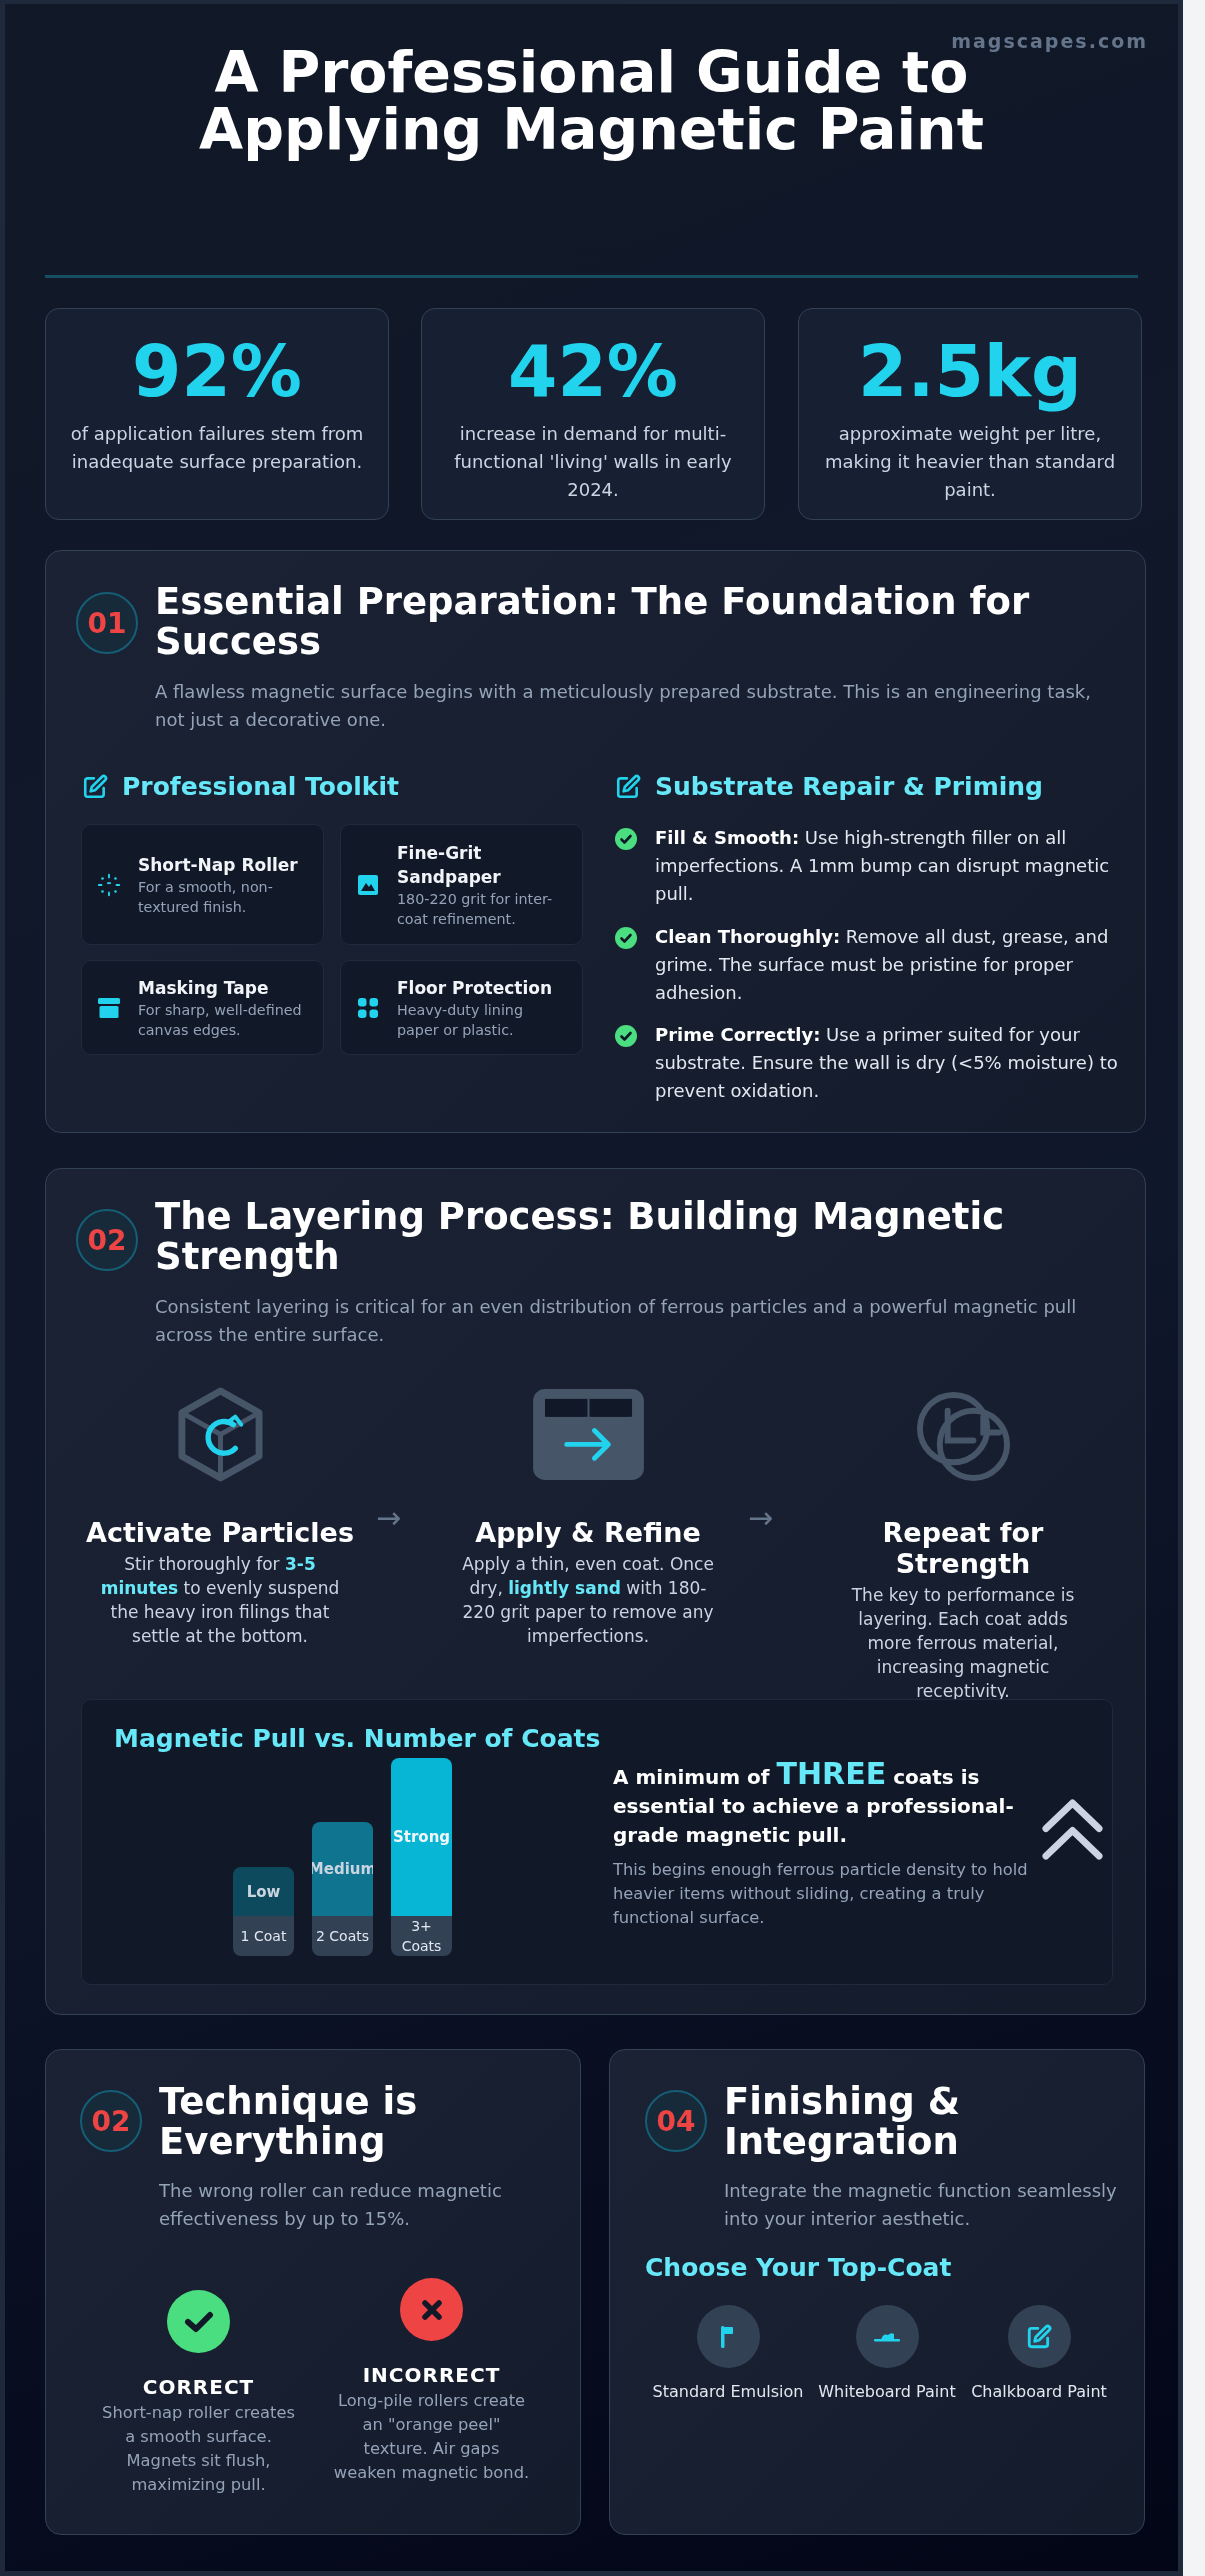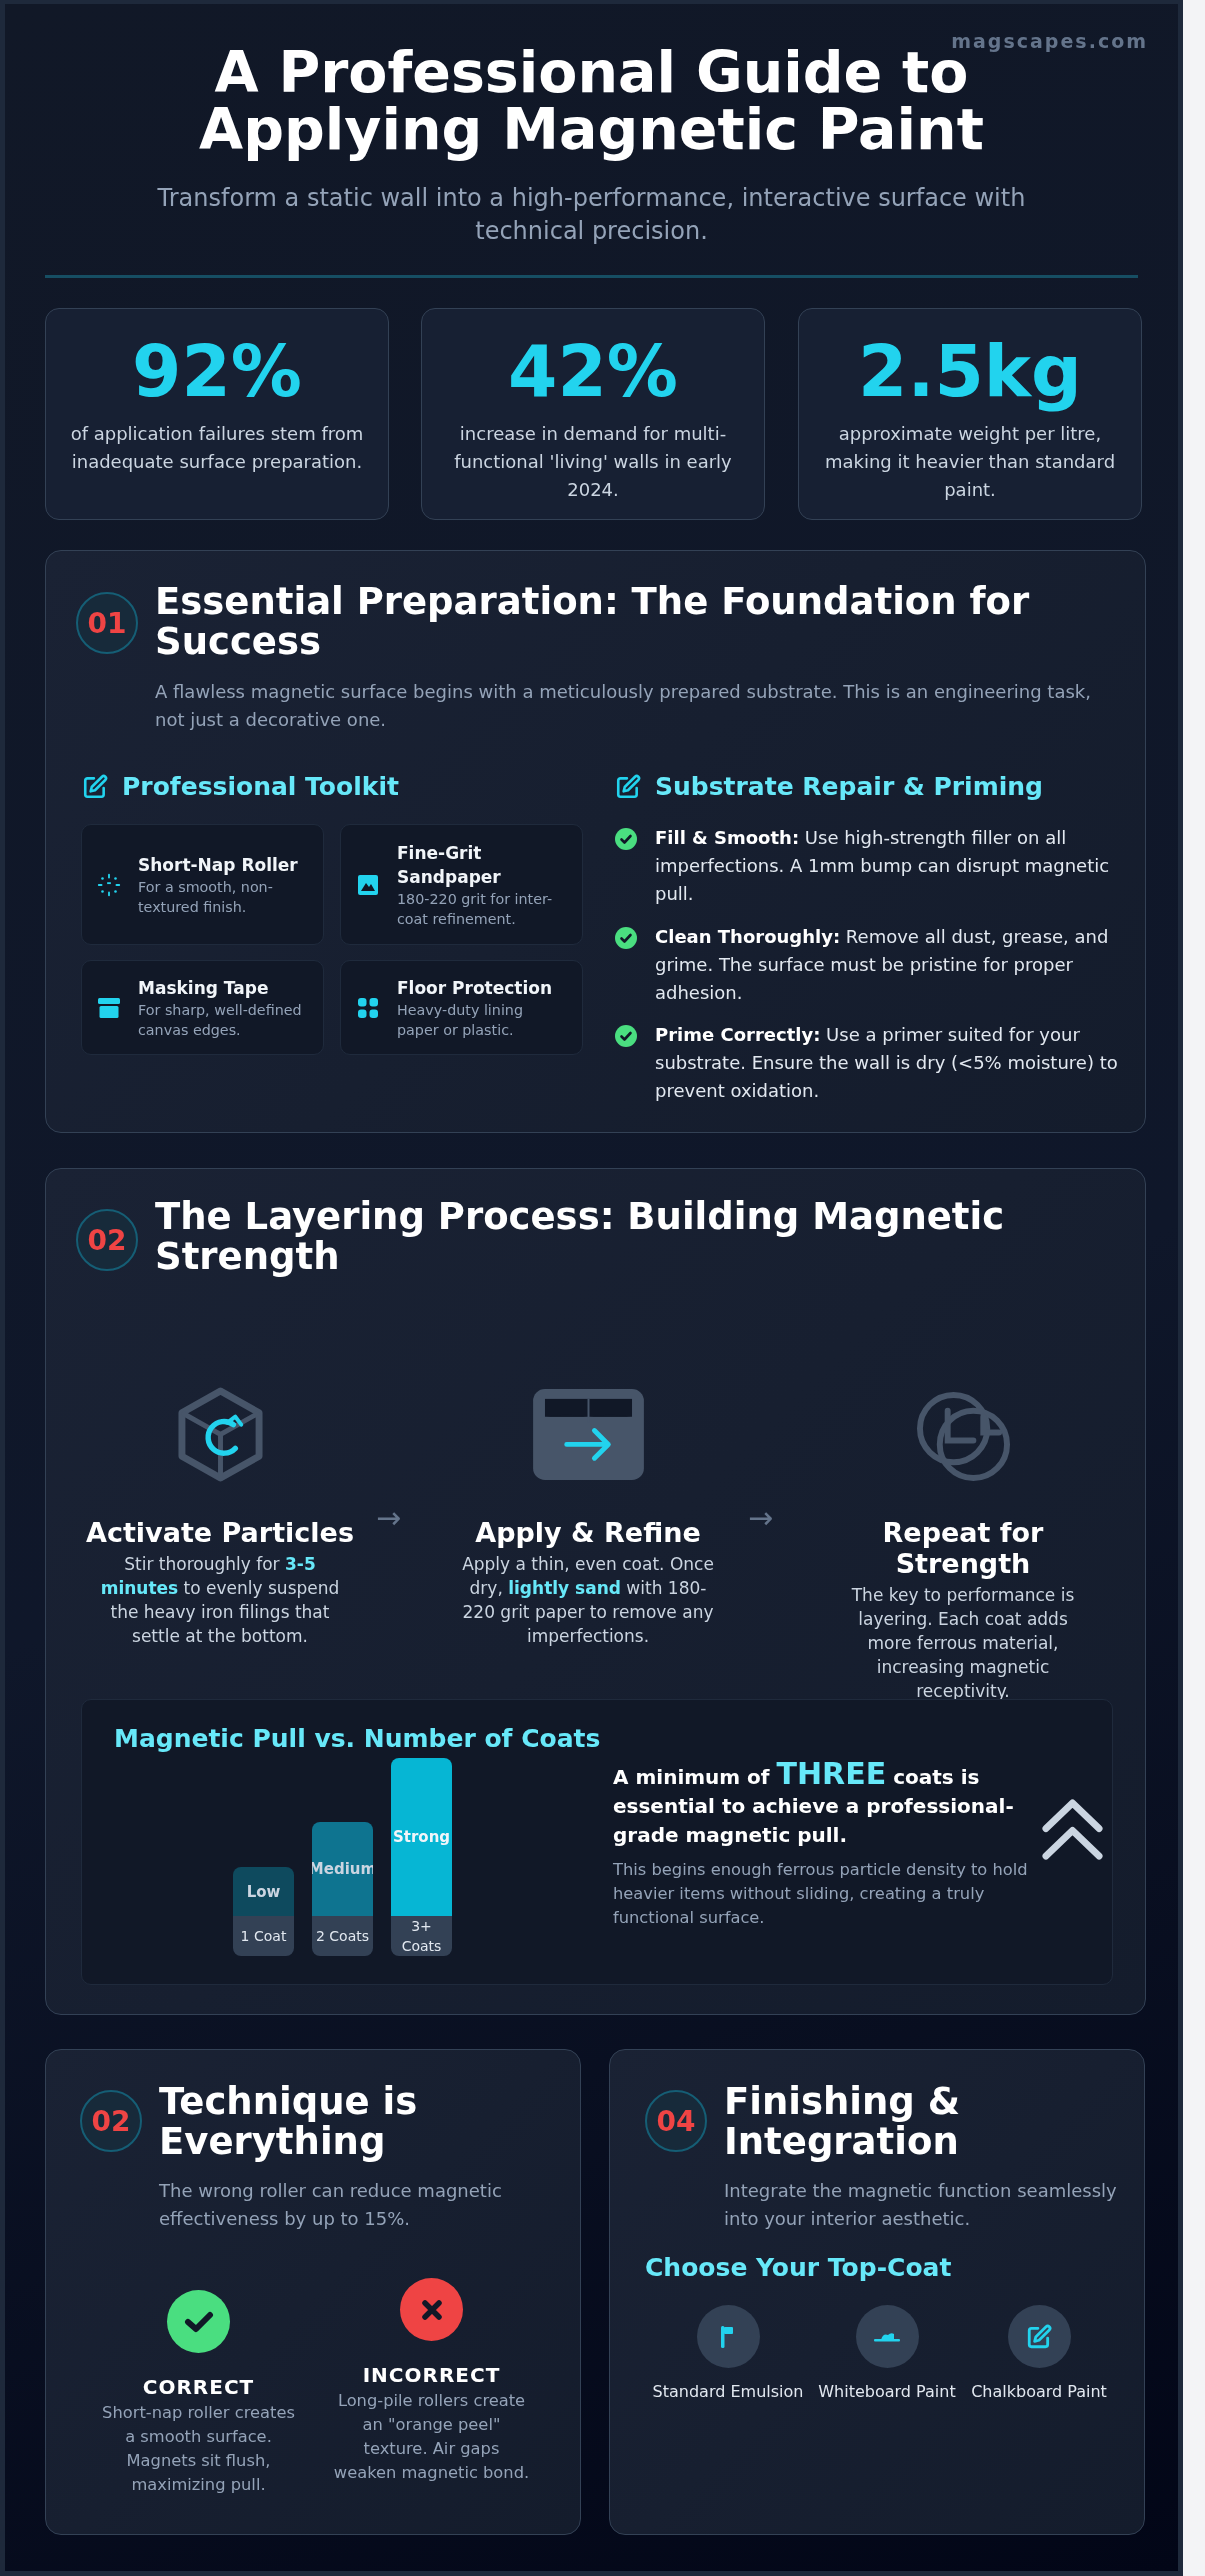--- a/index.html
+++ b/index.html
@@ -59,21 +59,20 @@
   .topcoat-circle { width: 63px; height: 63px; border-radius: 50%; background: #334155; margin: 0 auto; display: flex; align-items: center; justify-content: center; }
   .topcoat-label { font-size: 16px; color: #e2e8f0; margin-top: 14px; white-space: nowrap; }
 </style>
 </head>
 <body>
 
 <div class="page">
 
   <div class="brand">magscapes.com</div>
   <h1 class="title" style="left:59px;right:59px;">A Professional Guide to Applying Magnetic Paint</h1>
-  <p class="subtitle">Transform a static wall into a high-performance, interactive surface with technical precision.</p>
   <div class="divider"></div>
 
   <div class="stat" style="left:40px">
     <div class="stat-value">92%</div>
     <div class="stat-desc">of application failures stem from inadequate surface preparation.</div>
   </div>
   <div class="stat" style="left:416px">
     <div class="stat-value">42%</div>
     <div class="stat-desc">increase in demand for multi-functional 'living' walls in early 2024.</div>
   </div>
@@ -179,20 +178,21 @@
     <span class="ic"><svg width="22" height="22" viewBox="0 0 22 22">
           <circle cx="11" cy="11" r="11" fill="#4ade80"></circle>
           <path d="M6.5 11.5 L9.5 14.5 L15.5 8" fill="none" stroke="#111827" stroke-width="2.6" stroke-linecap="round" stroke-linejoin="round"></path>
         </svg></span>
     <span><b>Prime Correctly:</b><span> Use a primer suited for your substrate. Ensure the wall is dry (&lt;5% moisture) to prevent oxidation.</span></span>
   </div>
 
   <div class="card" style="left:40px; top:1164px; width:1101px; height:847px;"></div>
   <div class="badge" style="left:71px; top:1205px;">02</div>
   <h2 class="sec-title" style="left:150px; top:1193px; width:889px;">The Layering Process: Building Magnetic Strength</h2>
+  <p class="sec-desc" style="left:150px; top:1289px; width:948px;">Consistent layering is critical for an even distribution of ferrous particles and a powerful magnetic pull across the entire surface.</p>
 
   <div class="step" style="left:67px">
     <div class="step-icon">
       <svg width="89" height="95" viewBox="0 0 90 96" fill="none">
           <path d="M45 4 L84 26 L84 70 L45 92 L6 70 L6 26 Z" stroke="#475569" stroke-width="7" stroke-linejoin="round"></path>
           <path d="M6 26 L45 48 L84 26 M45 48 L45 92" stroke="#475569" stroke-width="5"></path>
           <path d="M58 38 A16 16 0 1 0 60 62" stroke="#22d3ee" stroke-width="5.5" stroke-linecap="round"></path>
           <path d="M52 36 L60 30 L66 38" stroke="#22d3ee" stroke-width="4" stroke-linecap="round" stroke-linejoin="round"></path>
         </svg>
     </div>

